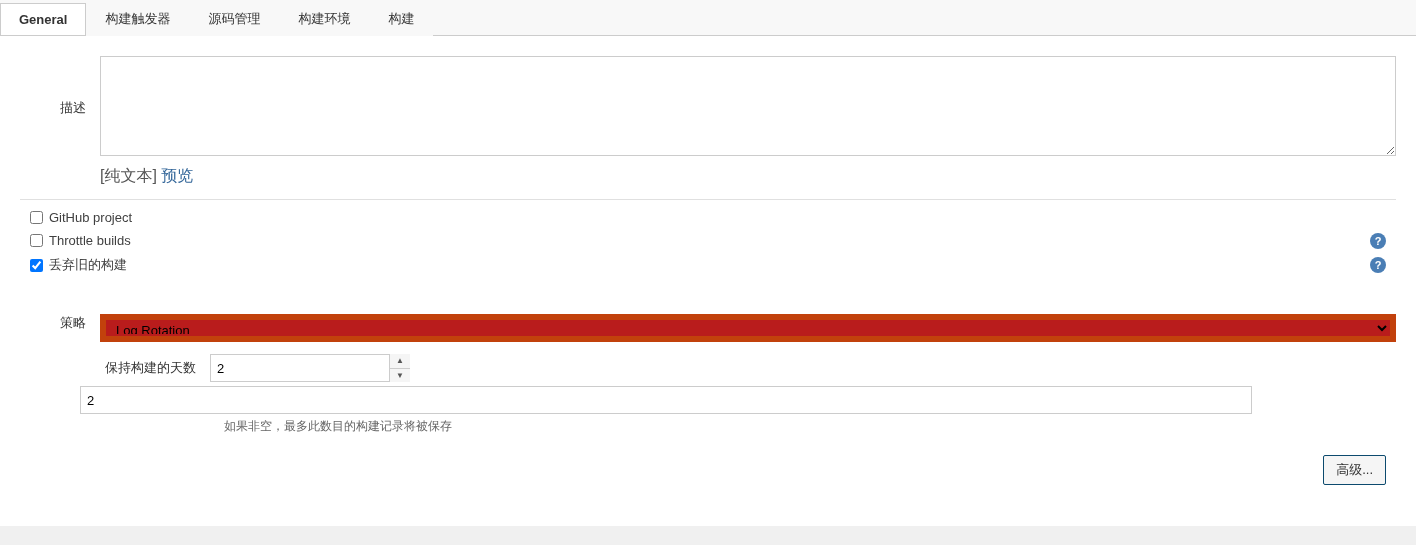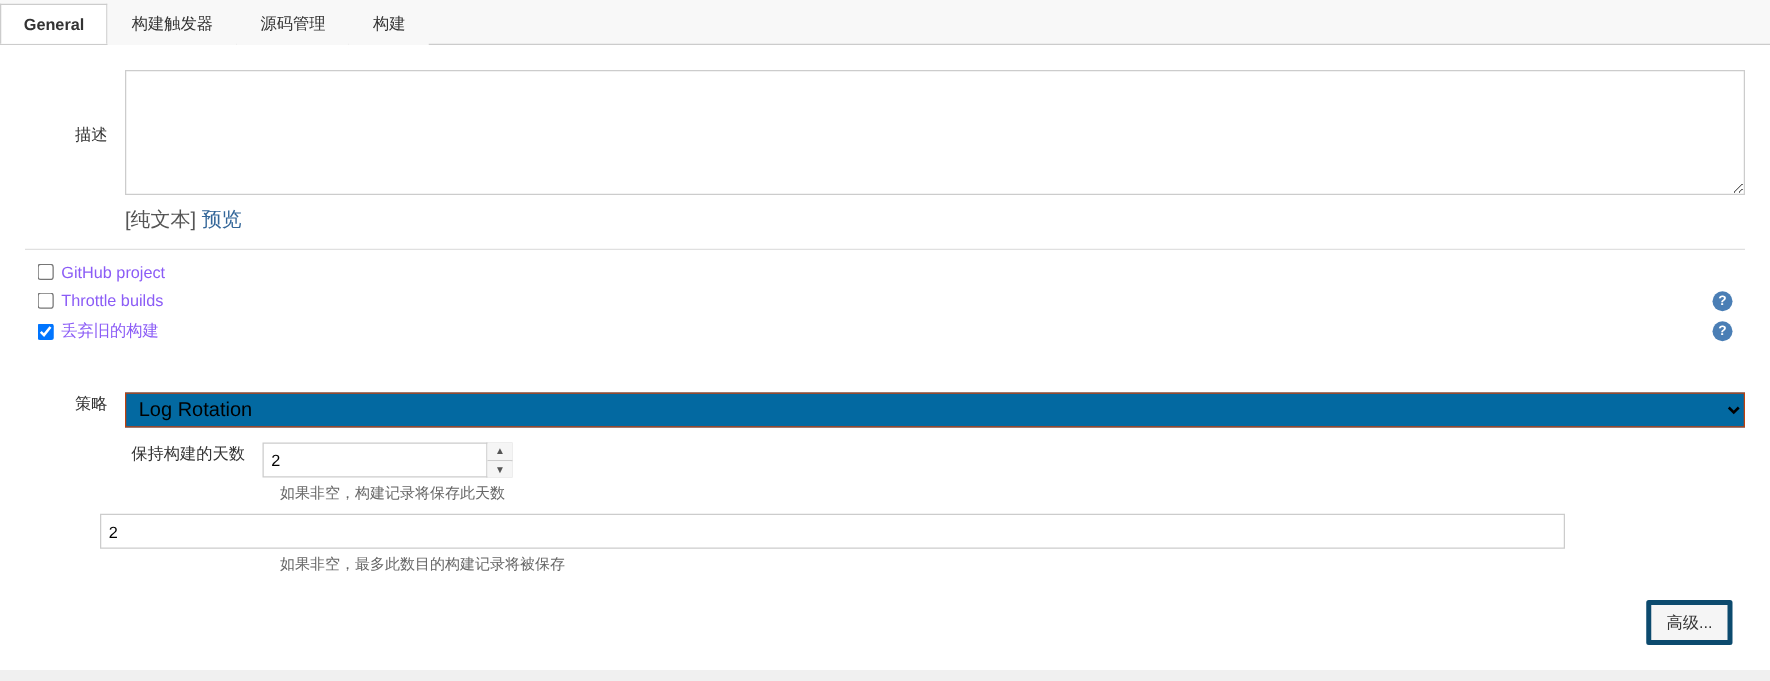--- a/index.html
+++ b/index.html
@@ -91,21 +91,21 @@
       position: relative;
     }
 
     .checkbox-row input[type="checkbox"] {
       margin-right: 6px;
       cursor: pointer;
     }
 
     .checkbox-label {
       font-size: 13px;
-      color: #8b5cf6;
+      color: #404040;
     }
 
     .help-icon {
       position: absolute;
       right: 10px;
       top: 50%;
       transform: translateY(-50%);
       width: 16px;
       height: 16px;
       border-radius: 50%;
@@ -135,36 +135,36 @@
       text-align: right;
       padding-right: 14px;
       font-size: 13px;
       color: #333;
       flex-shrink: 0;
     }
 
     .strategy-select {
       flex: 1;
       height: 28px;
-      border: 1px solid #c2410c;
-      font-size: 16px;
+      border: 6px solid #c2410c;
+      font-size: 13px;
       padding: 2px 6px;
-      background: #0369a1;
+      background: #b91c1c;
       appearance: auto;
       outline: none;
     }
 
     .sub-form {
       margin-left: 30px;
       margin-top: 6px;
     }
 
     .sub-form-row {
       display: flex;
-      align-items: flex-start;
+      align-items: center;
       margin-bottom: 4px;
     }
 
     .sub-label {
       width: 130px;
       text-align: right;
       padding-right: 14px;
       font-size: 13px;
       color: #333;
       flex-shrink: 0;
@@ -230,41 +230,42 @@
 
     .bottom-bar {
       display: flex;
       justify-content: flex-end;
       padding: 10px 10px 0 0;
       margin-top: 10px;
     }
 
     .advanced-btn {
       padding: 5px 12px;
-      border: 4px solid #0c4a6e;
+      border: 1px solid #0c4a6e;
       background: #f5f5f5;
       font-size: 13px;
       cursor: pointer;
       color: #333;
       border-radius: 2px;
     }
 
     .divider {
       border: none;
       border-top: 1px solid #e0e0e0;
       margin: 10px 0;
     }
   </style>
 </head>
 <body>
 
 <div class="tabs-bar">
   <div class="tab active">General</div>
   <div class="tab">构建触发器</div>
   <div class="tab">源码管理</div>
+  <div class="tab">构建环境</div>
   <div class="tab">构建</div>
 </div>
 
 <div class="content-area">
 
   <div class="form-row">
     <div class="form-label">描述</div>
     <textarea class="description-textarea" style=""></textarea>
   </div>
 
@@ -307,21 +308,20 @@
         <div class="sub-label">保持构建的天数</div>
         <div class="number-input-wrapper">
           <input type="number" class="number-input" value="2" style="">
           <div class="spinner-btns">
             <button class="spinner-btn">▲</button>
             <button class="spinner-btn">▼</button>
           </div>
         </div>
       </div>
 
-      <div class="hint-text">如果非空，构建记录将保存此天数</div>
 
       <div class="sub-form-row">
         <input type="text" class="max-input" value="2" style="">
       </div>
 
       <div class="hint-text">如果非空，最多此数目的构建记录将被保存</div>
 
     </div>
   </div>
 

